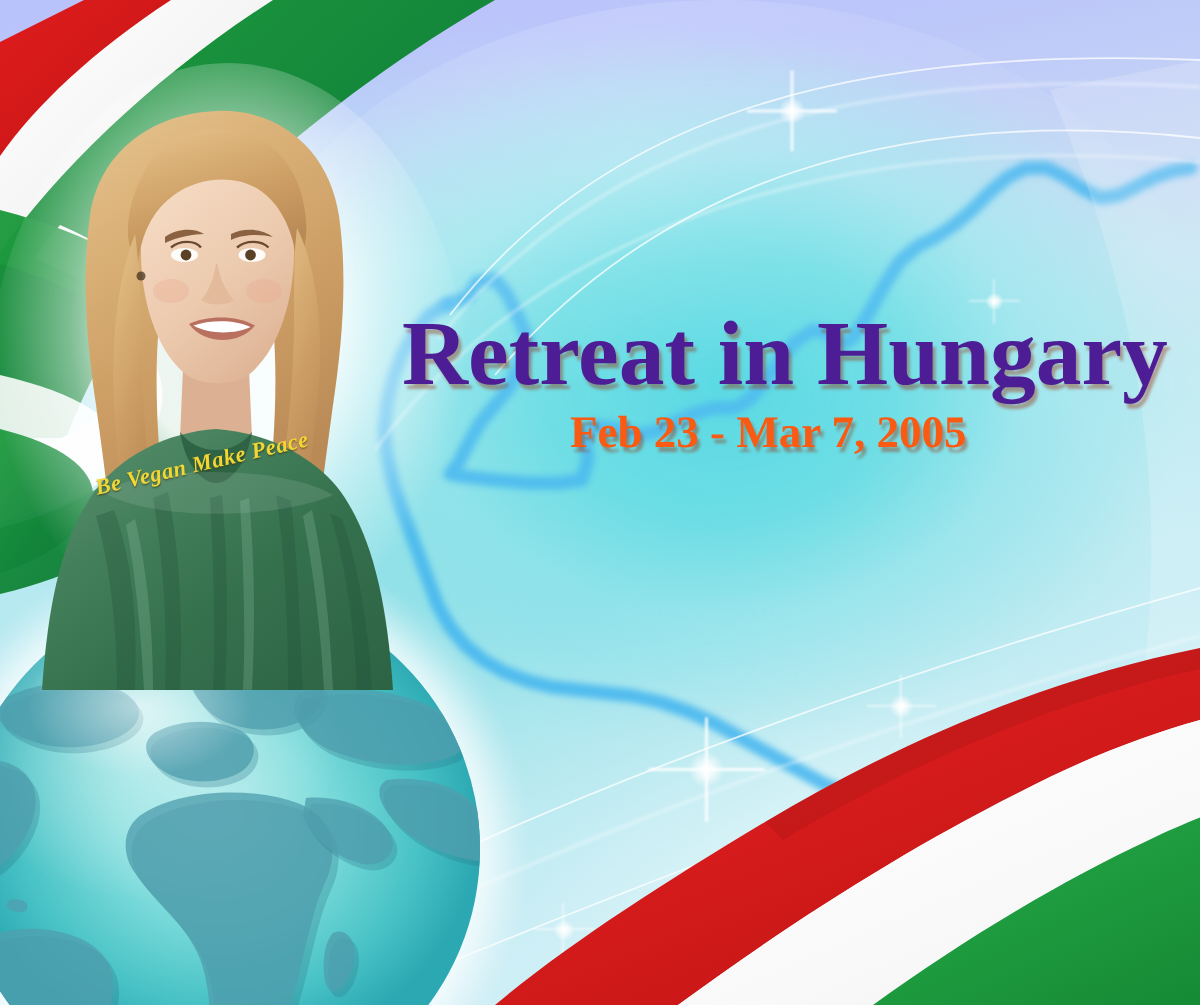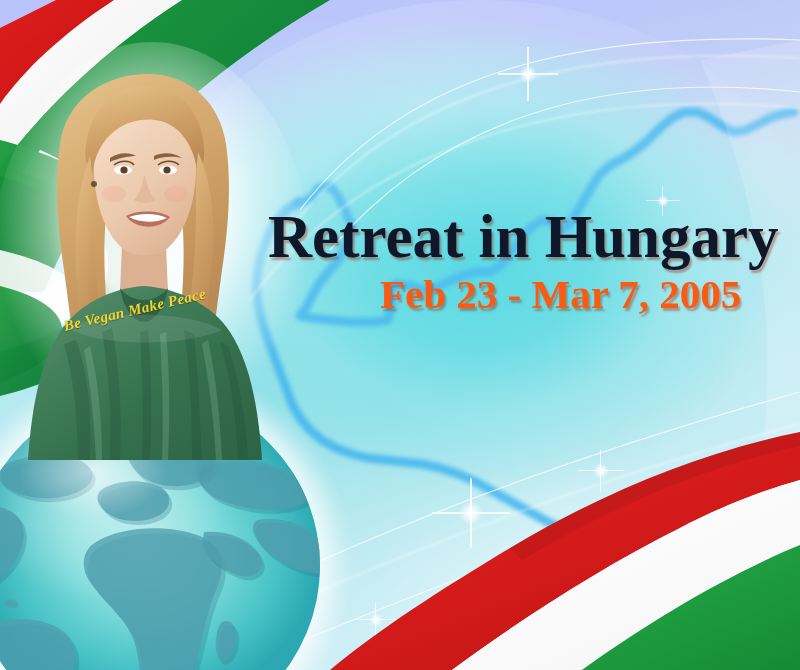--- a/index.html
+++ b/index.html
@@ -92,29 +92,29 @@
   
   #headline{
     position:absolute;left:268px;top:206px;width:520px;
     text-align:left;
   }
   #title-line{
     font-family:"Liberation Serif",serif;
     font-weight:700;
     font-size:61px;
     line-height:1.02;
-    color:#0f172a;
+    color:#4c1d95;
     letter-spacing:0px;
     text-shadow:2px 3px 2px rgba(150,40,0,.40);
     white-space:nowrap;
   }
   #date-line{
     font-family:"Liberation Serif",serif;
     font-weight:700;
-    font-size:41px;
+    font-size:30px;
     line-height:1.1;
     color:#fa5a12;
     margin-top:4px;
     margin-left:112px;
     text-shadow:2px 3px 2px rgba(150,40,0,.40);
     white-space:nowrap;
   }
 </style>
 </head>
 <body>

